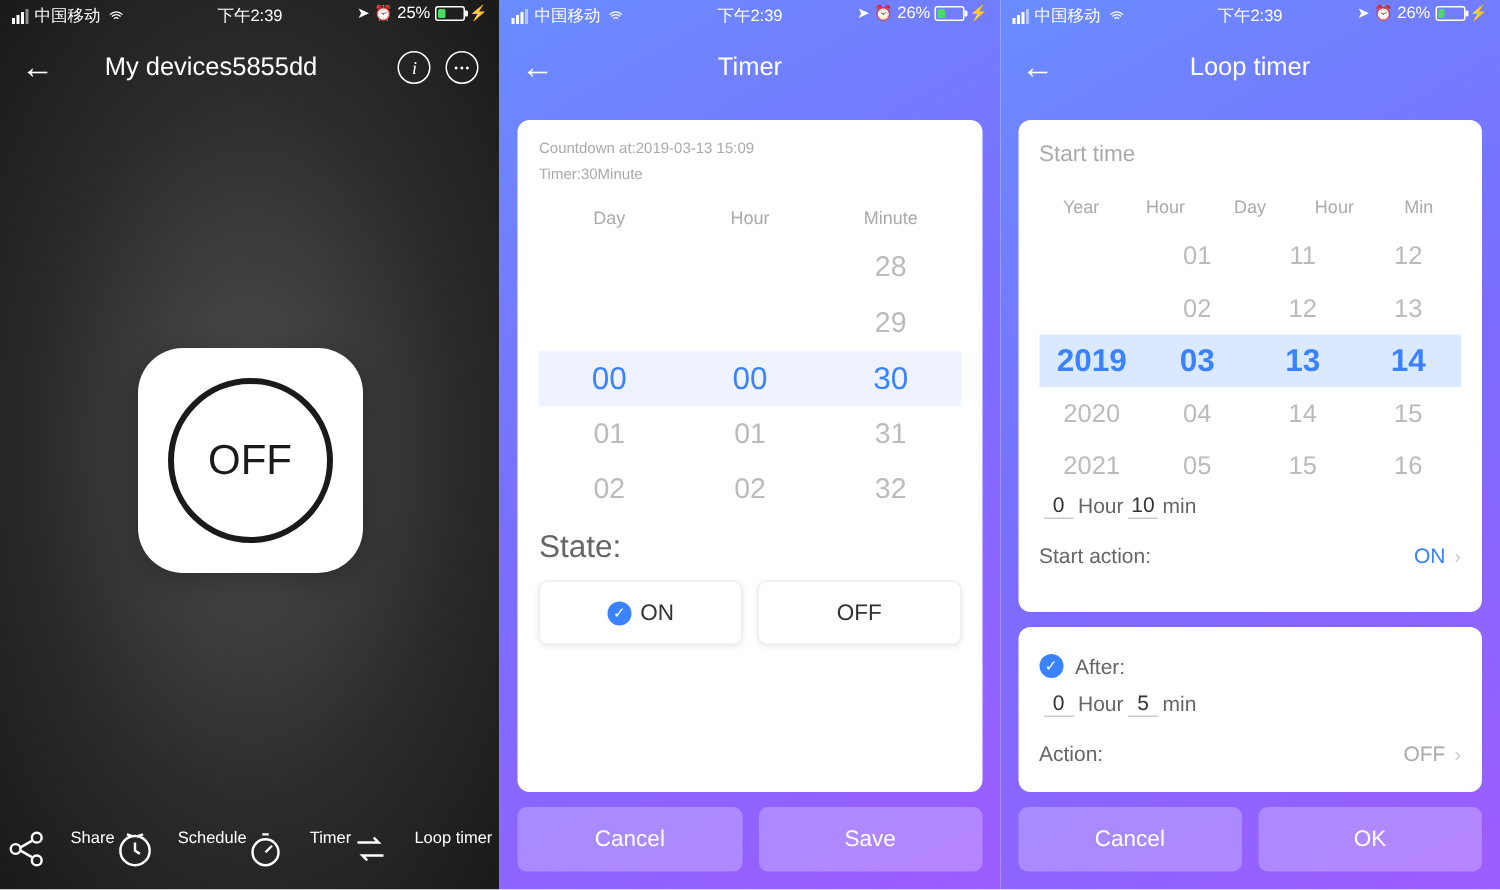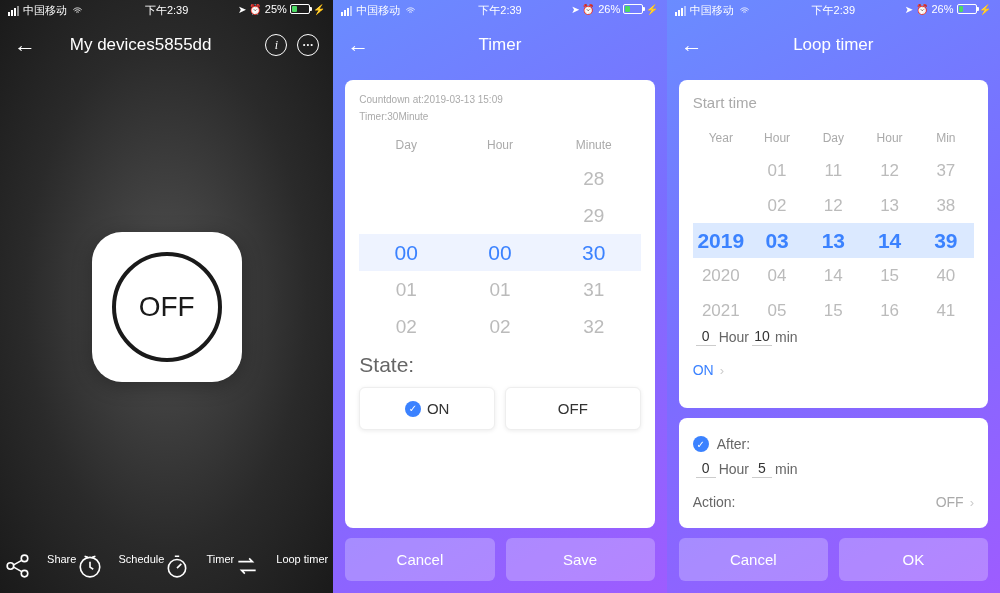--- a/index.html
+++ b/index.html
@@ -286,36 +286,30 @@
             <span>14</span>
             <span>15</span>
           </div>
           <div class="picker-col">
             <span>12</span>
             <span>13</span>
             <span class="sel">14</span>
             <span>15</span>
             <span>16</span>
           </div>
-          <div class="picker-col">
-            <span>37</span>
-            <span>38</span>
-            <span class="sel">39</span>
-            <span>40</span>
-            <span>41</span>
-          </div>
         </div>
     </div>
     <div class="row" style="padding-top:0">
       <span class="underline">0</span>
       <span>Hour</span>
       <span class="underline">10</span>
       <span>min</span>
     </div>
     <div class="row">
+      <span class="row-label">Start action:</span>
       <span class="row-val">ON</span>
       <span class="chev">›</span>
     </div>
   </div>
   <div class="card2">
     <div class="row">
       <span class="check">✓</span>
       <span style="margin-left:8px">After:</span>
     </div>
     <div class="row" style="padding-top:0">

